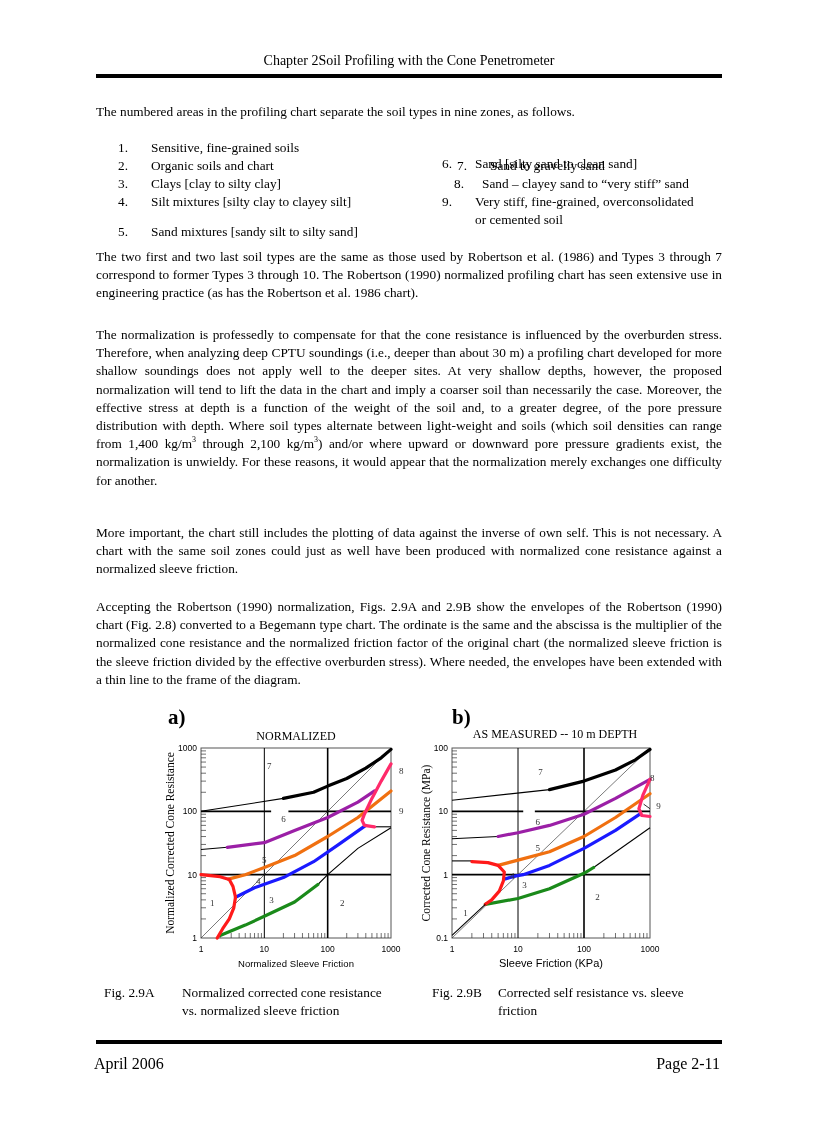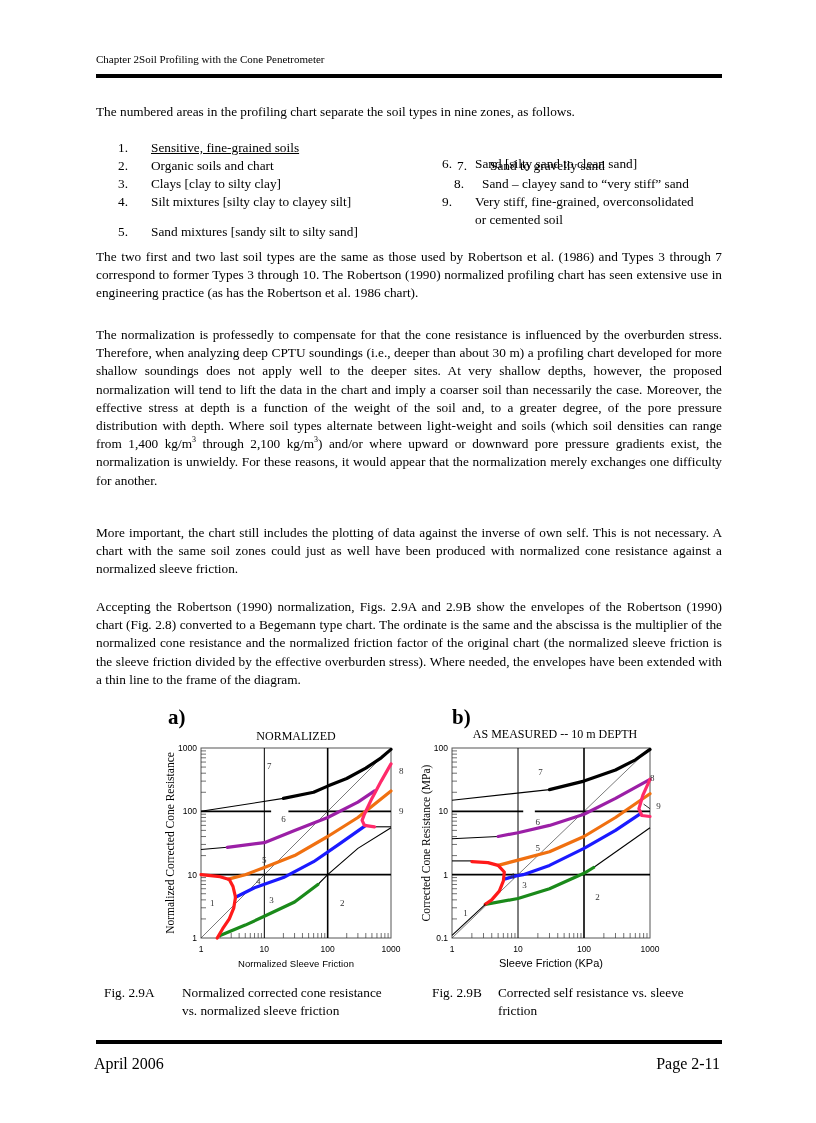--- a/index.html
+++ b/index.html
@@ -1,19 +1,19 @@
 <!DOCTYPE html>
 <html><head>
 <meta charset="utf-8">
 <style>
   html, body { margin: 0; padding: 0; background: #ffffff; }
   body { width: 816px; height: 1123px; position: relative; overflow: hidden;
          font-family: "Liberation Serif", "DejaVu Serif", serif; color: #000; }
   .page { position: absolute; left: 0; top: 0; width: 816px; height: 1123px; }
-  .hdr { position: absolute; left: 96px; width: 626px; top: 53px; font-size: 11px; display: flex; justify-content: flex-start; }
+  .hdr { position: absolute; left: 96px; width: 626px; top: 53px; font-size: 14px; display: flex; justify-content: center; }
   .rule { position: absolute; left: 96px; width: 626px; height: 4px; background: #000; }
   .body-text { position: absolute; left: 96px; width: 626px; font-size: 13.3px; line-height: 18.2px; text-align: justify; }
   .list { position: absolute; top: 139px; left: 118px; width: 610px; font-size: 13.3px; line-height: 18.2px; }
   .li { position: absolute; white-space: nowrap; }
   .li .n { display: inline-block; width: 33px; }
   sup { font-size: 8px; line-height: 0; vertical-align: 6px; }
   .fig-label { position: absolute; font-weight: bold; font-size: 21px; font-family: "Liberation Serif", serif; }
   .chart-svg { position: absolute; left: 0; top: 0; overflow: visible; }
   .cap { position: absolute; top: 984px; font-size: 13.3px; line-height: 18.2px; }
   .cap .num { position: absolute; left: 0; top: 0; white-space: nowrap; }
@@ -27,21 +27,21 @@
 
   <div class="hdr">
     <span>Chapter 2</span>
     <span>Soil Profiling with the Cone Penetrometer</span>
   </div>
   <div class="rule" style="top:74px;"></div>
 
   <div class="body-text" style="top:103px;">The numbered areas in the profiling chart separate the soil types in nine zones, as follows.</div>
 
   <div class="list">
-    <div class="li" style="left:0;top:0;text-decoration:underline;"><span class="n">1.</span><span>Sensitive, fine-grained soils</span></div>
+    <div class="li" style="left:0;top:0;"><span class="n">1.</span><span>Sensitive, fine-grained soils</span></div>
     <div class="li" style="left:0;top:18px;"><span class="n">2.</span><span>Organic soils and chart</span></div>
     <div class="li" style="left:0;top:36px;"><span class="n">3.</span><span>Clays [clay to silty clay]</span></div>
     <div class="li" style="left:0;top:54px;"><span class="n">4.</span><span>Silt mixtures [silty clay to clayey silt]</span></div>
     <div class="li" style="left:0;top:72px;margin-top:12px;"><span class="n">5.</span><span>Sand mixtures [sandy silt to silty sand]</span></div>
     <div class="li" style="left:324px;top:16px;"><span class="n">6.</span><span>Sand [silty sand to clean sand]</span></div>
     <div class="li" style="left:339px;top:18px;"><span class="n">7.</span><span>Sand to gravelly sand</span></div>
     <div class="li" style="left:296px;top:36px;margin-left:40px;"><span class="n" style="width:28px;">8.</span><span>Sand – clayey sand to “very stiff” sand</span></div>
     <div class="li" style="left:324px;top:54px;"><span class="n">9.</span><span>Very stiff, fine-grained, overconsolidated</span><br><span class="n"></span><span>or cemented soil</span></div>
   </div>
 

